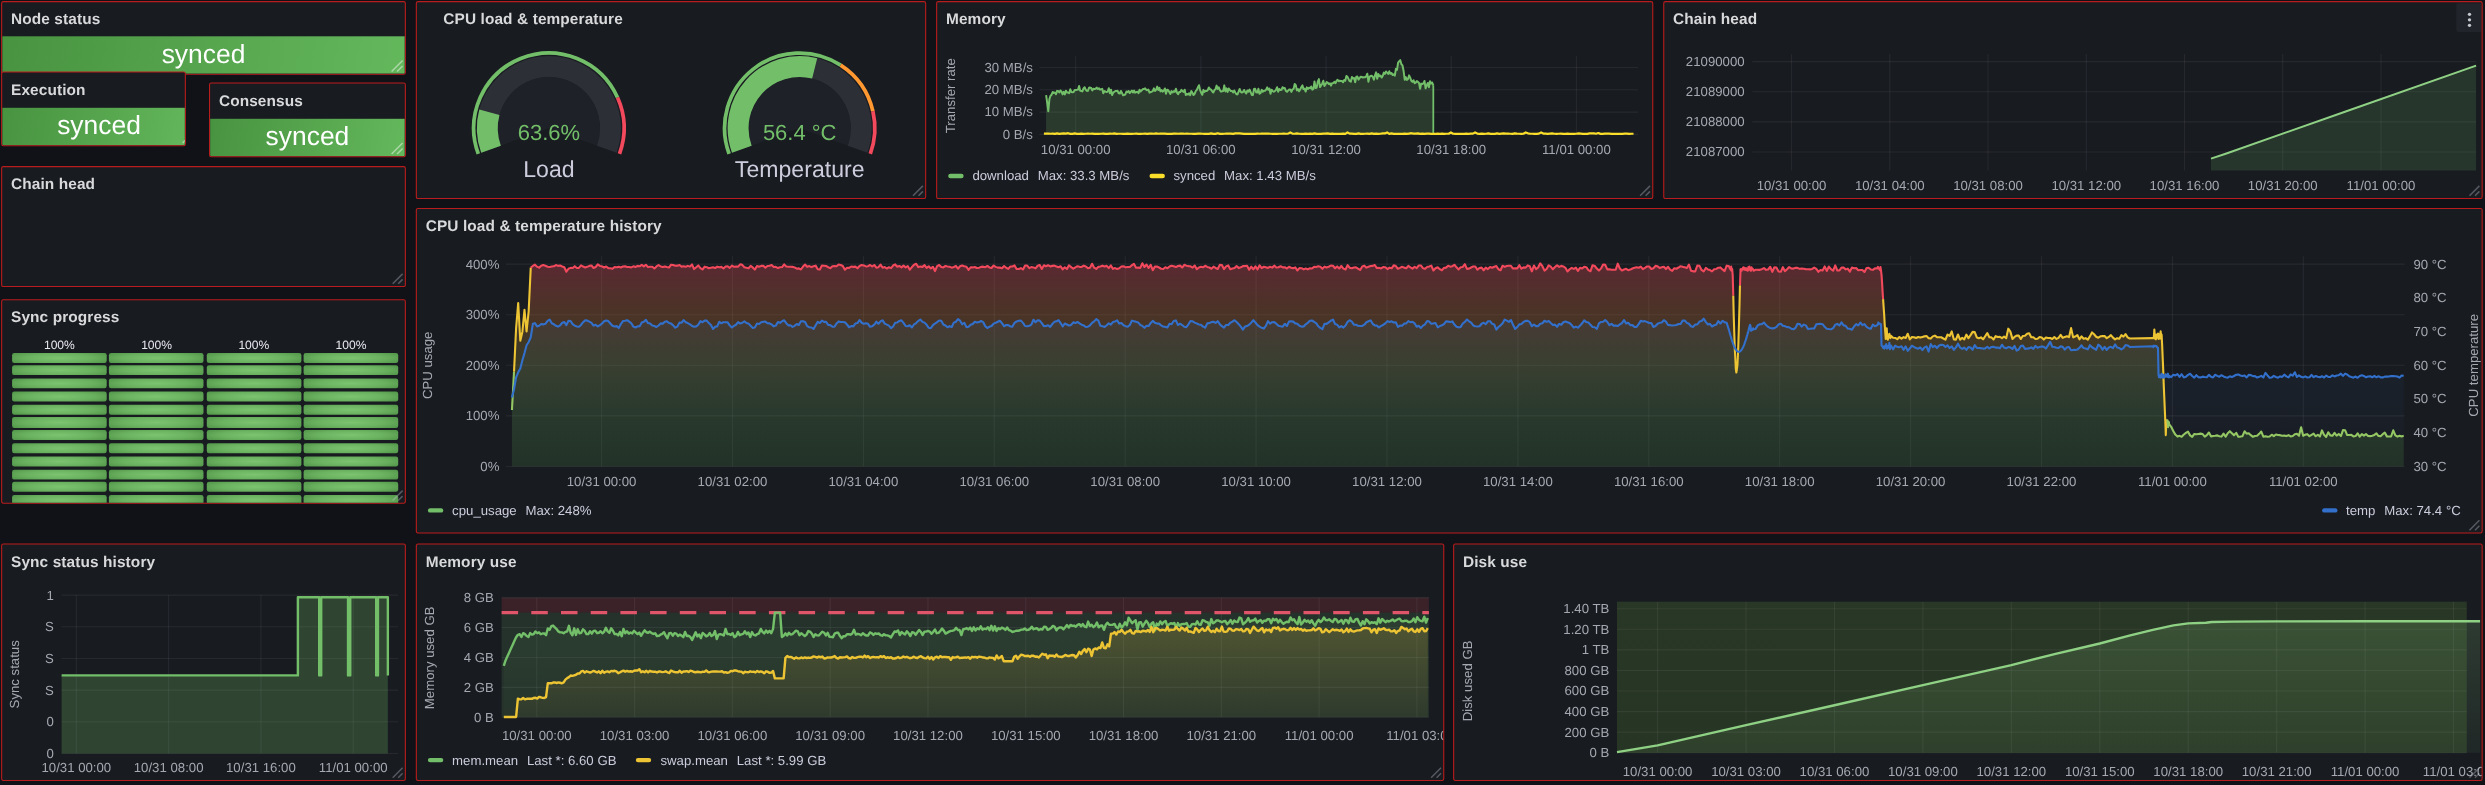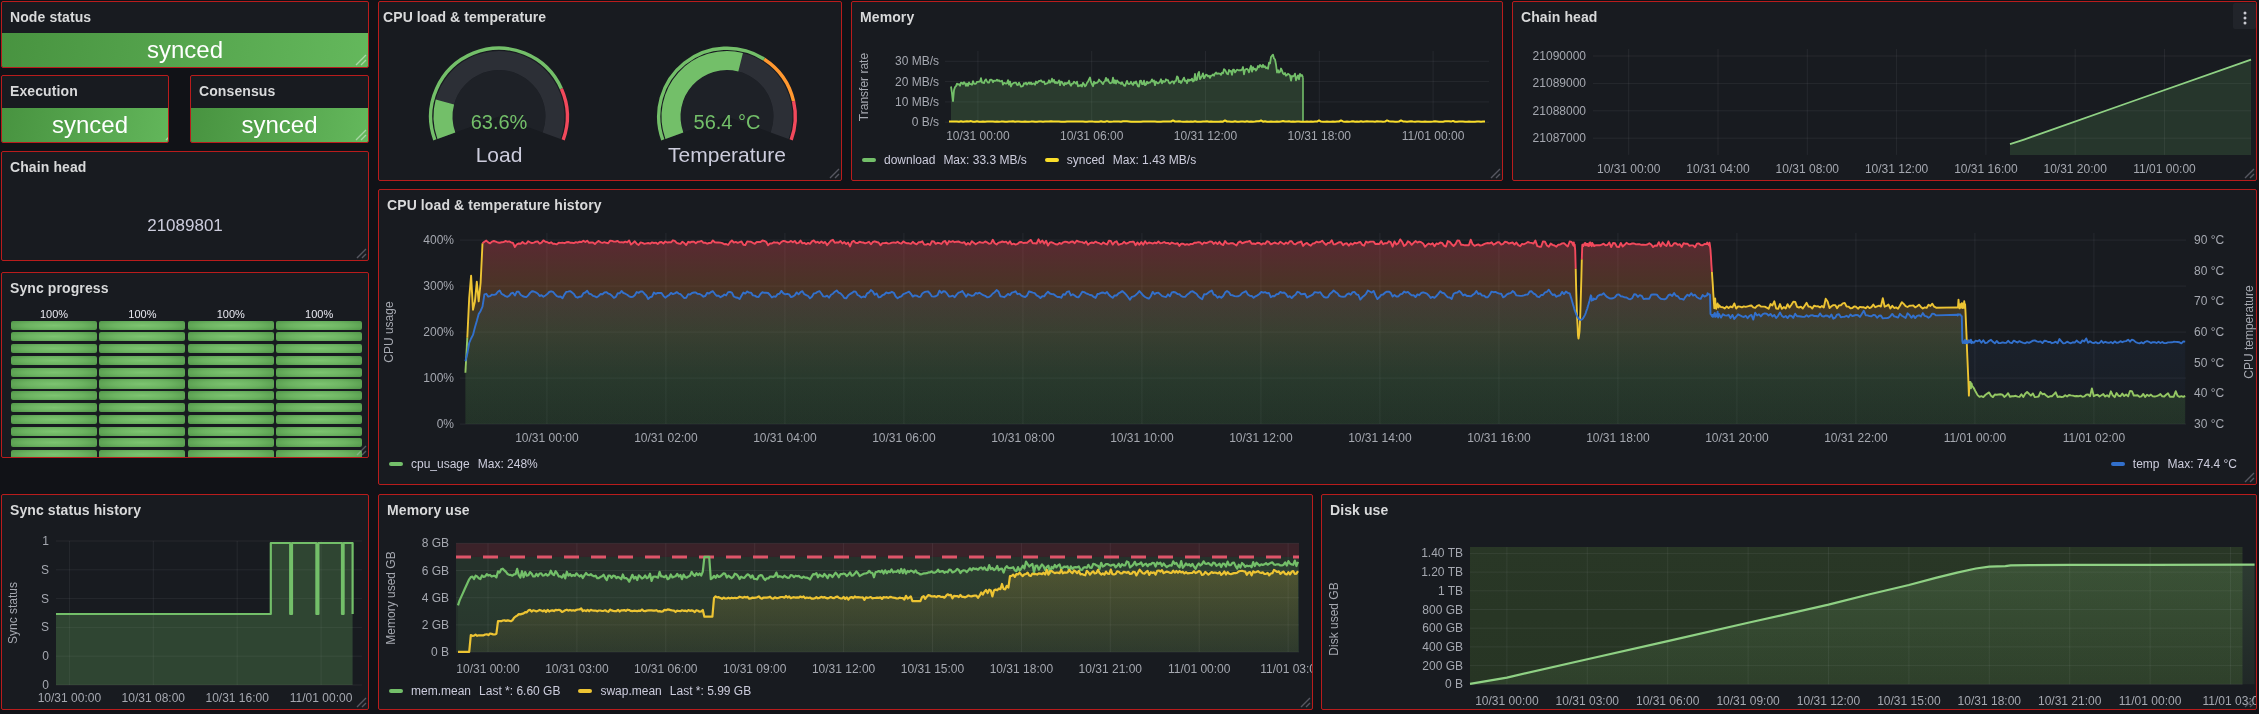--- a/index.html
+++ b/index.html
@@ -13,39 +13,38 @@
 .rh { position:absolute; }
 </style></head><body>
 <div class="panel" style="left:1px;top:1px;width:368px;height:67px">
     <div class="ptitle" style="left:8px;top:7px">Node status</div>
     <div style="position:absolute;left:0px;top:31px;width:366px;height:34px;background:linear-gradient(100deg,#489340 0%,#64b85c 100%);"></div>
     <div style="position:absolute;left:0px;top:31px;width:366.0px;height:34px;display:flex;align-items:center;justify-content:center;color:#fff;font-weight:400;font-size:24px;">synced</div>
     <svg width="16" height="16" style="position:absolute;left:349px;top:48px">
       <path d="M15 5 L5 15 M15 10 L10 15" stroke="rgba(255,255,255,0.45)" stroke-width="1.4" fill="none"></path>
     </svg>
   </div>
-<div class="panel" style="left:1px;top:75px;width:168px;height:68px">
+<div class="panel" style="left:1px;top:65px;width:168px;height:68px">
     <div class="ptitle" style="left:8px;top:7px">Execution</div>
     <div style="position:absolute;left:0px;top:32px;width:176px;height:34px;background:linear-gradient(100deg,#489340 0%,#64b85c 100%);"></div>
     <div style="position:absolute;left:0px;top:32px;width:176.0px;height:34px;display:flex;align-items:center;justify-content:center;color:#fff;font-weight:400;font-size:24px;">synced</div>
     <svg width="16" height="16" style="position:absolute;left:159px;top:49px">
       <path d="M15 5 L5 15 M15 10 L10 15" stroke="rgba(255,255,255,0.45)" stroke-width="1.4" fill="none"></path>
     </svg>
   </div>
 <div class="panel" style="left:190px;top:75px;width:179px;height:68px">
     <div class="ptitle" style="left:8px;top:7px">Consensus</div>
     <div style="position:absolute;left:0px;top:32px;width:177px;height:34px;background:linear-gradient(100deg,#489340 0%,#64b85c 100%);"></div>
     <div style="position:absolute;left:0px;top:32px;width:177.0px;height:34px;display:flex;align-items:center;justify-content:center;color:#fff;font-weight:400;font-size:24px;">synced</div>
     <svg width="16" height="16" style="position:absolute;left:160px;top:49px">
       <path d="M15 5 L5 15 M15 10 L10 15" stroke="rgba(255,255,255,0.45)" stroke-width="1.4" fill="none"></path>
     </svg>
   </div>
 <div class="panel" style="left:1px;top:151px;width:368px;height:110px">
     <div class="ptitle" style="left:8px;top:7px">Chain head</div>
-    <div style="position:absolute;left:0;top:40px;width:366px;height:67px;display:flex;align-items:center;justify-content:center;color:#ccccdc;font-size:17px;font-weight:400;">21089801</div>
     <svg class="rh" width="14" height="14" style="right:1px;bottom:1px">
       <path d="M13 4 L4 13 M13 9 L9 13" stroke="rgba(204,204,220,0.35)" stroke-width="1.4" fill="none"></path>
     </svg>
   </div>
 <div class="panel" style="left:1px;top:272px;width:368px;height:186px">
     <div class="ptitle" style="left:8px;top:7px">Sync progress</div>
     <div style="position:absolute;left:9.0px;top:34.5px;width:86.0px;text-align:center;font-size:11px;color:#e8e8f0;font-weight:400;line-height:12px;">100%</div>
     <div style="position:absolute;left:9.0px;top:47.5px;width:86.0px;height:9.2px;border-radius:2px;background:radial-gradient(ellipse 70% 85% at 50% 50%,#7dc471 0%,#6cb361 48%,#579c4e 82%,#4f9046 100%);"></div>
     <div style="position:absolute;left:9.0px;top:59.3px;width:86.0px;height:9.2px;border-radius:2px;background:radial-gradient(ellipse 70% 85% at 50% 50%,#7dc471 0%,#6cb361 48%,#579c4e 82%,#4f9046 100%);"></div>
     <div style="position:absolute;left:9.0px;top:71.0px;width:86.0px;height:9.2px;border-radius:2px;background:radial-gradient(ellipse 70% 85% at 50% 50%,#7dc471 0%,#6cb361 48%,#579c4e 82%,#4f9046 100%);"></div>
@@ -99,21 +98,21 @@
     <div style="position:absolute;left:274.2px;top:141.7px;width:86.0px;height:9.2px;border-radius:2px;background:radial-gradient(ellipse 70% 85% at 50% 50%,#7dc471 0%,#6cb361 48%,#579c4e 82%,#4f9046 100%);"></div>
     <div style="position:absolute;left:274.2px;top:153.5px;width:86.0px;height:9.2px;border-radius:2px;background:radial-gradient(ellipse 70% 85% at 50% 50%,#7dc471 0%,#6cb361 48%,#579c4e 82%,#4f9046 100%);"></div>
     <div style="position:absolute;left:274.2px;top:165.2px;width:86.0px;height:9.2px;border-radius:2px;background:radial-gradient(ellipse 70% 85% at 50% 50%,#7dc471 0%,#6cb361 48%,#579c4e 82%,#4f9046 100%);"></div>
     <div style="position:absolute;left:274.2px;top:177.0px;width:86.0px;height:9.2px;border-radius:2px;background:radial-gradient(ellipse 70% 85% at 50% 50%,#7dc471 0%,#6cb361 48%,#579c4e 82%,#4f9046 100%);"></div>
     <div style="position:absolute;left:274.2px;top:191.8px;width:86.0px;text-align:center;font-size:11px;color:#ccccdc;">progress</div>
     <svg class="rh" width="14" height="14" style="right:1px;bottom:1px">
       <path d="M13 4 L4 13 M13 9 L9 13" stroke="rgba(204,204,220,0.35)" stroke-width="1.4" fill="none"></path>
     </svg>
   </div>
 <div class="panel" style="left:378px;top:1px;width:464px;height:180px">
-    <div class="ptitle" style="left:4px;top:7px">CPU load &amp; temperature</div>
+    <div class="ptitle" style="left:24px;top:7px">CPU load &amp; temperature</div>
     <svg width="464" height="180" style="position:absolute;left:0;top:0">
       <path d="M98.15,122.45 A23.25,23.25 0 1 1 141.85,122.45" fill="none" stroke="#1e2127" stroke-width="46.5"></path>
       <path d="M67.38,133.65 A56,56 0 1 1 172.62,133.65" fill="none" stroke="#2c2f36" stroke-width="19"></path>
       <path d="M55.82,137.86 A68.3,68.3 0 0 1 182.40,86.72" fill="none" stroke="#73bf69" stroke-width="3.4"></path>
       <path d="M182.40,86.72 A68.3,68.3 0 0 1 184.18,137.86" fill="none" stroke="#f2495c" stroke-width="3.4"></path>
       <path d="M67.38,133.65 A56,56 0 0 1 65.90,100.03" fill="none" stroke="#73bf69" stroke-width="19"></path>
       <text x="120.0" y="119.5" text-anchor="middle" fill="#73bf69" font-size="20" font-weight="400" dominant-baseline="central">63.6%</text>
       <text x="120.0" y="152.5" text-anchor="middle" fill="#ccccdc" font-size="21" font-weight="400" dominant-baseline="central">Load</text>
       <path d="M326.15,122.45 A23.25,23.25 0 1 1 369.85,122.45" fill="none" stroke="#1e2127" stroke-width="46.5"></path>
       <path d="M295.38,133.65 A56,56 0 1 1 400.62,133.65" fill="none" stroke="#2c2f36" stroke-width="19"></path>

